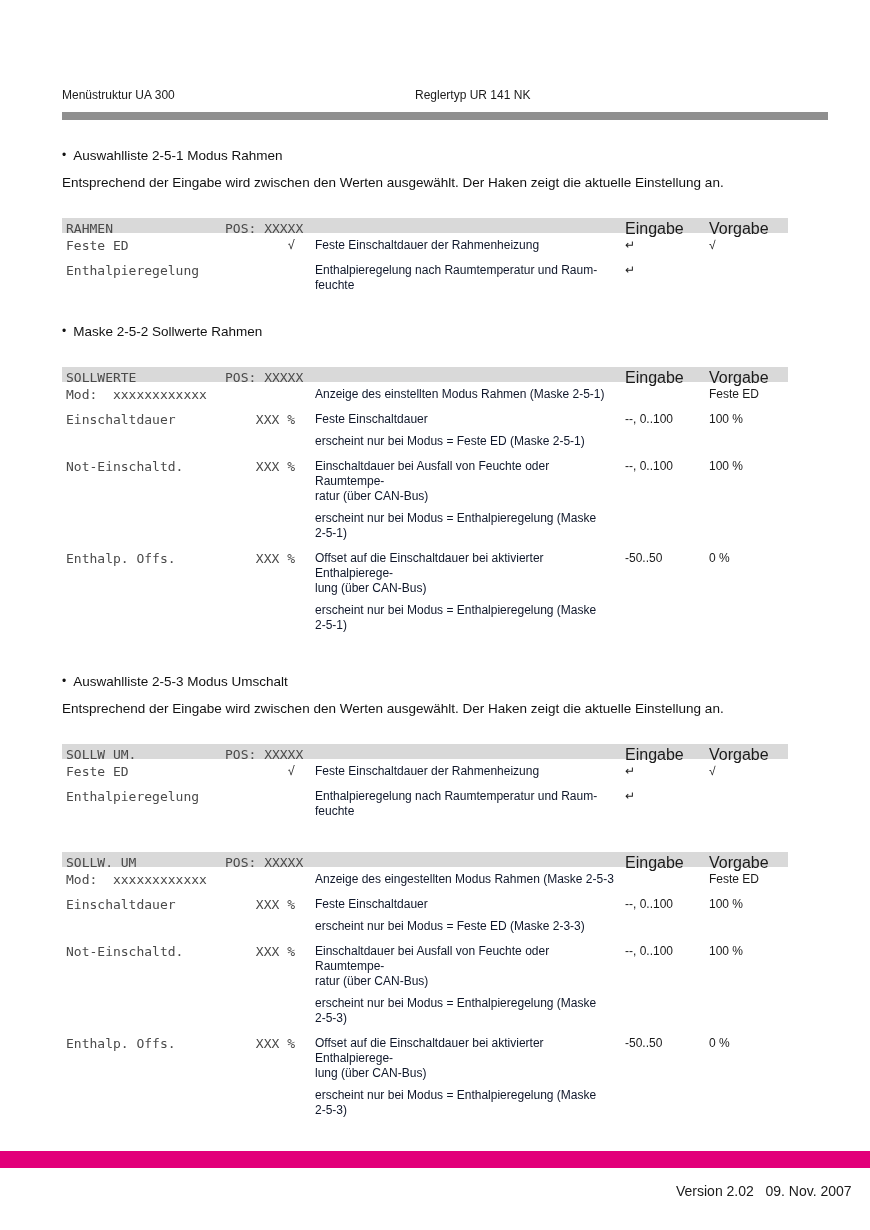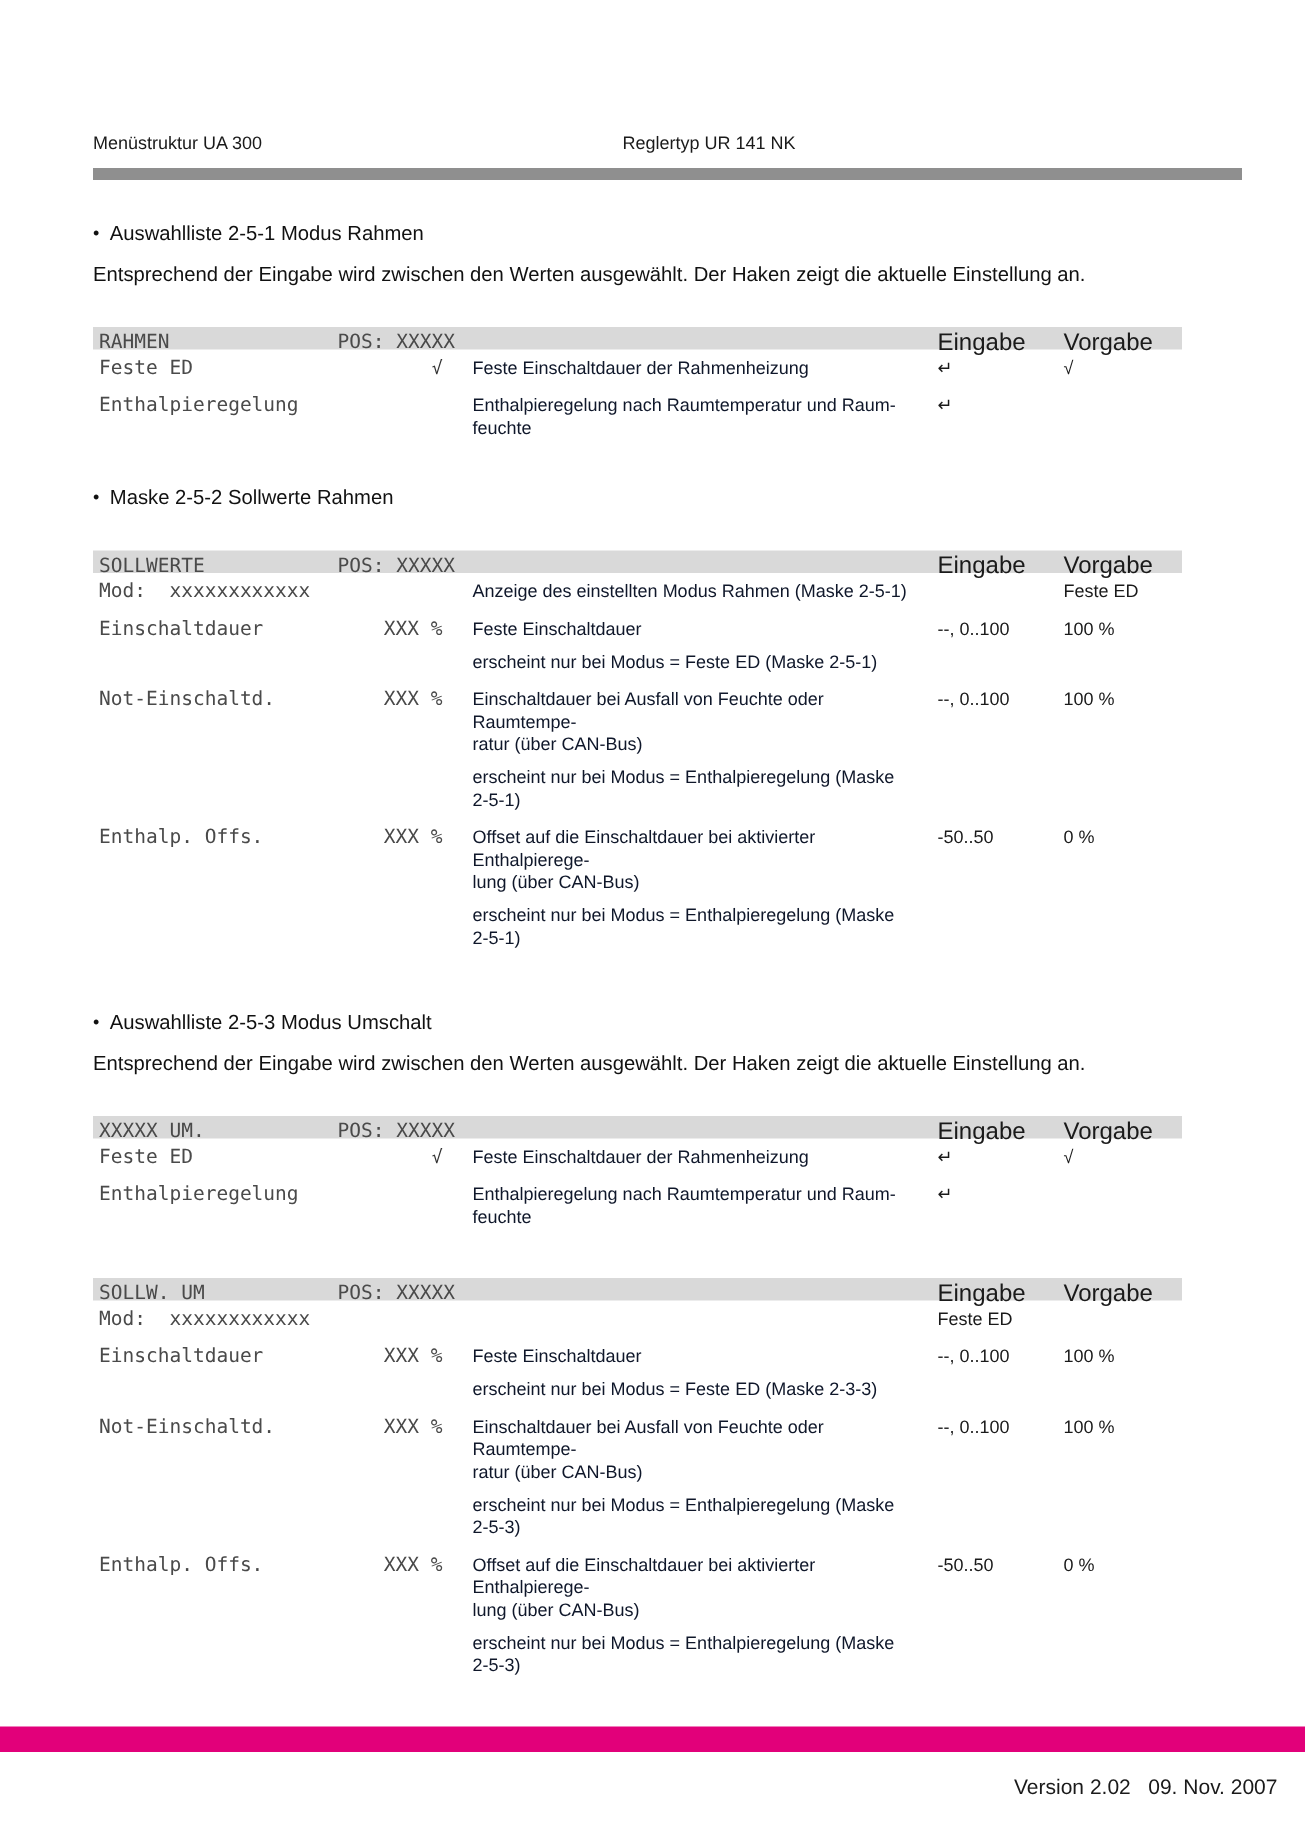--- a/index.html
+++ b/index.html
@@ -133,21 +133,21 @@
         <span class="c4">-50..50</span>
         <span class="c5">0 %</span>
       </div>
     </div>
 
     <div class="section-heading sh-3"><span class="bullet">•</span><span>Auswahlliste 2-5-3 Modus Umschalt</span></div>
     <div class="intro">Entsprechend der Eingabe wird zwischen den Werten ausgewählt. Der Haken zeigt die aktuelle Einstellung an.</div>
 
     <div class="dtable">
       <div class="thead">
-        <span class="mono tt">XXXXX UM.</span>
+        <span class="mono tt">SOLLW UM.</span>
         <span class="mono">POS: XXXXX</span>
         <span></span>
         <span class="colh">Eingabe</span>
         <span class="colh">Vorgabe</span>
       </div>
       <div class="trow">
         <span class="mono c1">Feste ED</span>
         <span class="mono c2 checkmark">√</span>
         <span class="c3">Feste Einschaltdauer der Rahmenheizung</span>
         <span class="c4">↵</span>
@@ -168,20 +168,21 @@
       <div class="thead">
         <span class="mono tt">SOLLW. UM</span>
         <span class="mono">POS: XXXXX</span>
         <span></span>
         <span class="colh">Eingabe</span>
         <span class="colh">Vorgabe</span>
       </div>
       <div class="trow">
         <span class="mono c1">Mod:  xxxxxxxxxxxx</span>
         <span class="c2"></span>
+        <span class="c3">Anzeige des eingestellten Modus Rahmen (Maske 2-5-3</span>
         <span class="c4"></span>
         <span class="c5">Feste ED</span>
       </div>
       <div class="trow">
         <span class="mono c1">Einschaltdauer</span>
         <span class="mono c2">XXX %</span>
         <span class="c3"><span>Feste Einschaltdauer</span><div class="note">erscheint nur bei Modus = Feste ED (Maske 2-3-3)</div></span>
         <span class="c4">--, 0..100</span>
         <span class="c5">100 %</span>
       </div>

